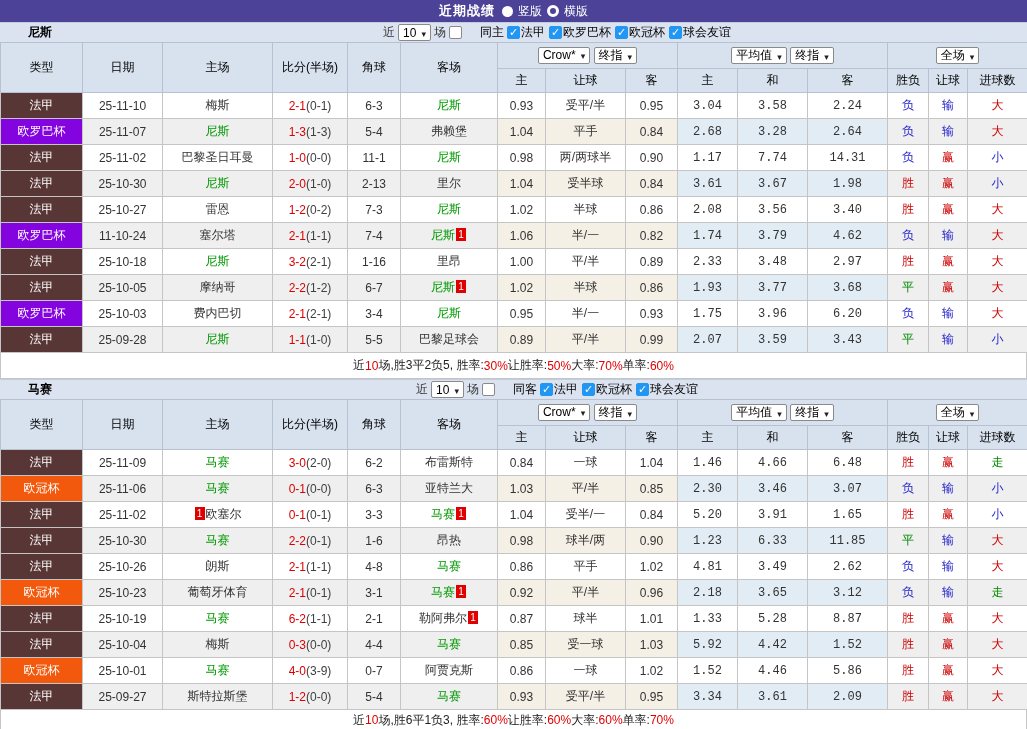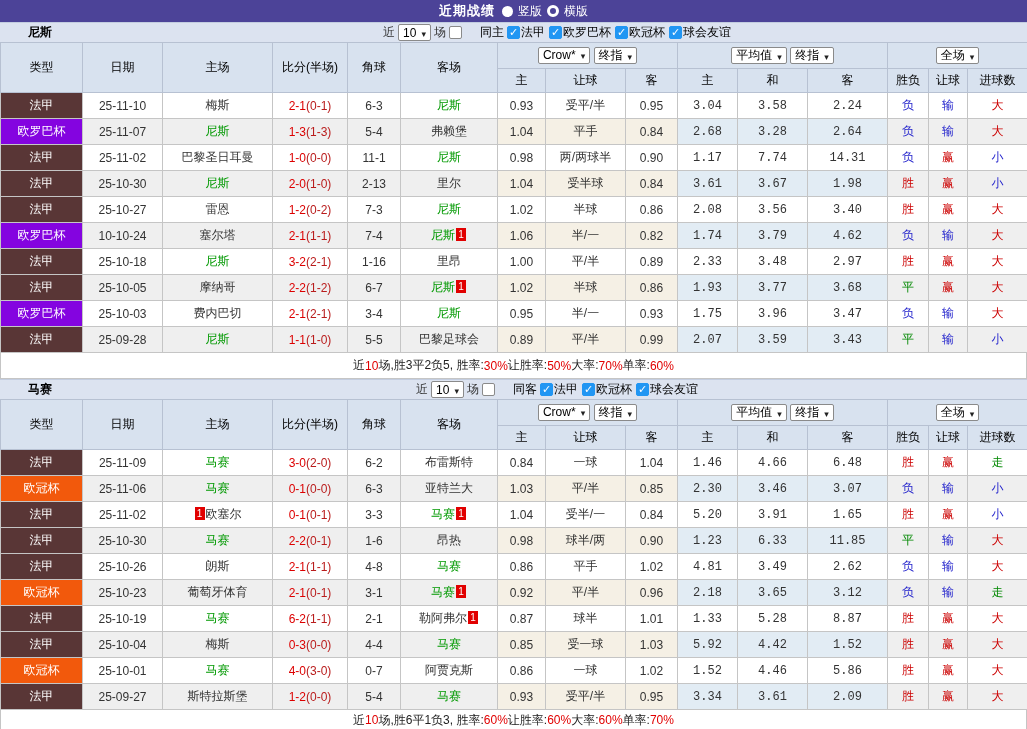--- a/index.html
+++ b/index.html
@@ -36,21 +36,21 @@
   thead .dd { padding: 1px 0; }
   tbody td { height: 26px; }
   tr.odd td { background: #fff; }
   tr.even td { background: #efefef; }
   td.league { color: #fff; padding: 0; }
   td.crow { background: #fdf9ef; }
   tr.even td.crow { background: #f5f0e5; }
   td.avg { background: #eaf4fb; font-family: Liberation Mono, monospace; }
   tr.even td.avg { background: #e2ecf4; }
   .score { color: #dd0000; }
-  .half { color: #b91c1c; text-align: center; }
+  .half { color: #404040; text-align: center; }
   .green { color: #009900; }
   .badge1 { display: inline-block; background: #e10000; color: #fff; font-size: 10px; line-height: 13px; min-width: 10px; height: 13px; padding: 0 1px; margin: 0 1px; vertical-align: 1px; }
   .summary { height: 26px; border: 1px solid #c5c5c5; border-top: none; display: flex; align-items: center; justify-content: center; background: #fff; color: #222; }
   .summary .red { color: #e10000; }
   .section:last-child .summary { height: 21px; }
 </style>
 </head>
 <body>
 
 <div class="titlebar">
@@ -234,21 +234,21 @@
             <td class="crow">0.86</td>
             <td class="avg">2.08</td>
             <td class="avg">3.56</td>
             <td class="avg">3.40</td>
             <td class="outcome" style="color: rgb(204, 0, 0);">胜</td>
             <td class="outcome" style="color: rgb(204, 0, 0);">赢</td>
             <td class="outcome" style="color: rgb(204, 0, 0);">大</td>
           </tr>
           <tr class="even">
             <td class="league" style="background: rgb(132, 4, 224);">欧罗巴杯</td>
-            <td class="date">10-10-24</td>
+            <td class="date">11-10-24</td>
             <td class="team"><span>塞尔塔</span></td>
             <td class="scorecell"><span class="score">2-1</span><span class="half">(1-1)</span></td>
             <td class="corner">7-4</td>
             <td class="team"><span class="green">尼斯</span><span class="badge1">1</span></td>
             <td class="crow">1.06</td>
             <td class="crow">半/一</td>
             <td class="crow">0.82</td>
             <td class="avg">1.74</td>
             <td class="avg">3.79</td>
             <td class="avg">4.62</td>
@@ -295,21 +295,21 @@
             <td class="date">25-10-03</td>
             <td class="team"><span>费内巴切</span></td>
             <td class="scorecell"><span class="score">2-1</span><span class="half">(2-1)</span></td>
             <td class="corner">3-4</td>
             <td class="team"><span class="green">尼斯</span></td>
             <td class="crow">0.95</td>
             <td class="crow">半/一</td>
             <td class="crow">0.93</td>
             <td class="avg">1.75</td>
             <td class="avg">3.96</td>
-            <td class="avg">3.47</td>
+            <td class="avg">6.20</td>
             <td class="outcome" style="color: rgb(35, 35, 204);">负</td>
             <td class="outcome" style="color: rgb(35, 35, 204);">输</td>
             <td class="outcome" style="color: rgb(204, 0, 0);">大</td>
           </tr>
           <tr class="even">
             <td class="league" style="background: rgb(89, 54, 54);">法甲</td>
             <td class="date">25-09-28</td>
             <td class="team"><span class="green">尼斯</span></td>
             <td class="scorecell"><span class="score">1-1</span><span class="half">(1-0)</span></td>
             <td class="corner">5-5</td>
@@ -561,21 +561,21 @@
             <td class="avg">4.42</td>
             <td class="avg">1.52</td>
             <td class="outcome" style="color: rgb(204, 0, 0);">胜</td>
             <td class="outcome" style="color: rgb(204, 0, 0);">赢</td>
             <td class="outcome" style="color: rgb(204, 0, 0);">大</td>
           </tr>
           <tr class="odd">
             <td class="league" style="background: rgb(242, 89, 12);">欧冠杯</td>
             <td class="date">25-10-01</td>
             <td class="team"><span class="green">马赛</span></td>
-            <td class="scorecell"><span class="score">4-0</span><span class="half">(3-0)</span></td>
+            <td class="scorecell"><span class="score">4-0</span><span class="half">(3-9)</span></td>
             <td class="corner">0-7</td>
             <td class="team"><span>阿贾克斯</span></td>
             <td class="crow">0.86</td>
             <td class="crow">一球</td>
             <td class="crow">1.02</td>
             <td class="avg">1.52</td>
             <td class="avg">4.46</td>
             <td class="avg">5.86</td>
             <td class="outcome" style="color: rgb(204, 0, 0);">胜</td>
             <td class="outcome" style="color: rgb(204, 0, 0);">赢</td>

